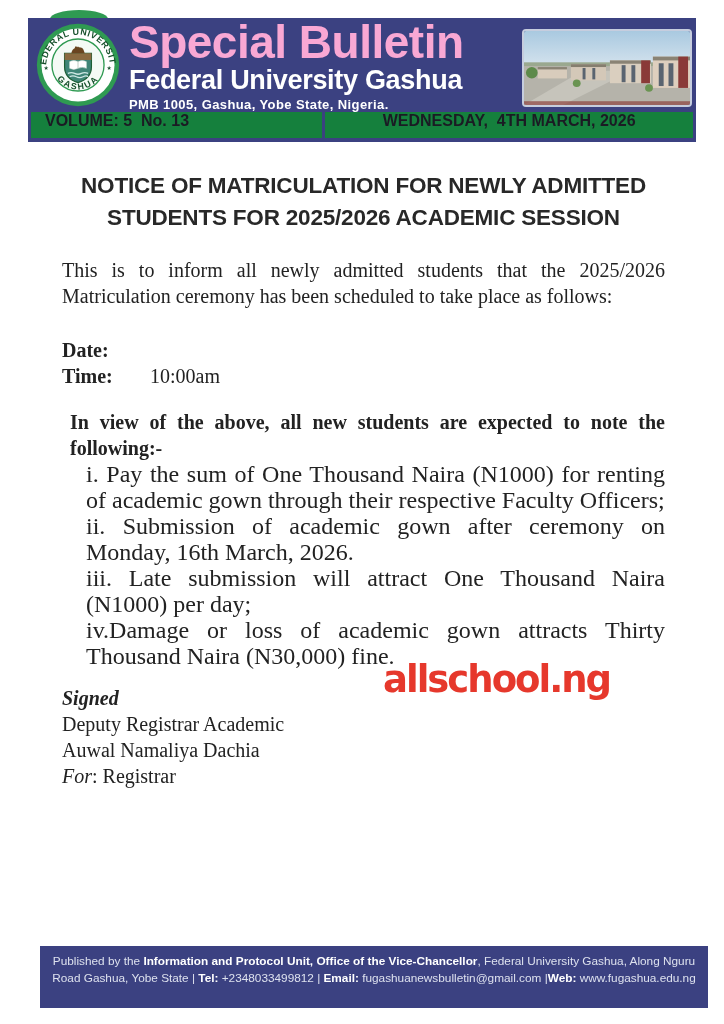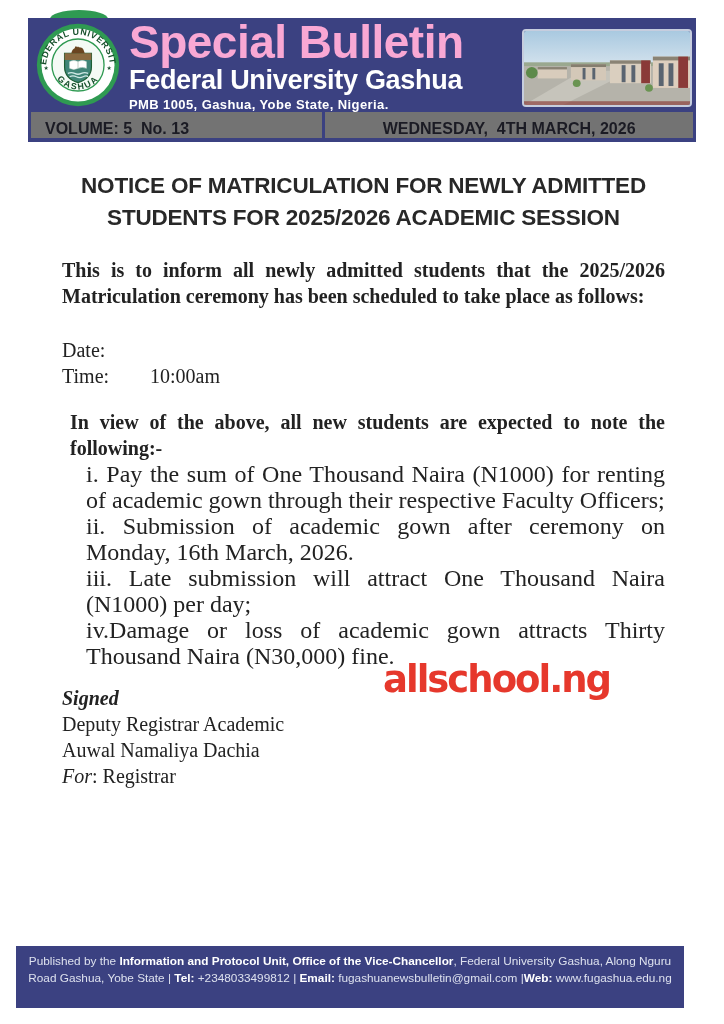--- a/index.html
+++ b/index.html
@@ -42,61 +42,61 @@
     white-space:nowrap;
   }
   .campus-photo {
     position:absolute; right:4px; top:11px; width:170px; height:78px;
     border-radius:4px; overflow:hidden; border:2px solid #c6cdde;
   }
 
   
   .volume-bar {
     position:absolute; left:28px; top:112px; width:668px; height:30px;
-    background:#737373;
+    background:#15803d;
     border:3px solid #3b4181; border-top:none; border-bottom-width:4px;
-    display:flex; align-items:flex-end;
+    display:flex; align-items:flex-start;
     font-family:"Liberation Sans", sans-serif; font-weight:bold;
     font-size:16px; color:#1b1b24;
   }
   .vol-left  { width:44%; padding-left:14px; white-space:pre; }
   .vol-divider { width:3px; align-self:stretch; background:#3b4181; }
   .vol-right { flex:1; text-align:center; white-space:pre; }
 
   
   .content { position:absolute; left:62px; top:170px; width:603px; }
   .notice-title {
     font-family:"Liberation Sans", sans-serif; font-weight:bold;
     font-size:22.5px; line-height:1.4; text-align:center; color:#282828;
     letter-spacing:-0.2px; margin-bottom:24px;
   }
   .intro {
-    font-size:20px; line-height:26px; text-align:justify; margin-bottom:28px;font-weight:bold;
+    font-size:20px; line-height:26px; text-align:justify; margin-bottom:28px;
   }
   .schedule { margin-bottom:20px; }
   .schedule-row { display:flex; font-size:20px; line-height:26px; }
-  .schedule-label { width:88px; font-weight:normal; flex:none; }
+  .schedule-label { width:88px; font-weight:bold; flex:none; }
   .note-heading {
     font-weight:bold; font-size:20px; line-height:26px; text-align:justify;margin-left:8px;
   }
   .notice-item { font-size:24px; line-height:26px; text-align:justify;margin-left:24px; }
   .signature { margin-top:16px; font-size:20px; line-height:26px; }
   .signed-label { font-weight:bold; font-style:italic; }
   .for-italic { font-style:italic; }
 
   
   .watermark {
     position:absolute; left:383px; top:658px;
     font-family:"DejaVu Sans", sans-serif; font-weight:bold;
     font-size:37px; letter-spacing:-2px; color:#e6382c; white-space:nowrap;
   }
 
   
   .footer {
-    position:absolute; left:16px; top:946px; width:668px; height:62px;
+    position:absolute; left:40px; top:946px; width:668px; height:62px;
     background:#3b4181;
     font-family:"Liberation Sans", sans-serif;
     font-size:11.8px; line-height:1.45; color:#dde1ee;
     text-align:center; padding:7px 12px;
   }
   .footer b, .footer .seg-bold { font-weight:bold; color:#ffffff; }
 </style>
 </head>
 <body>
 

